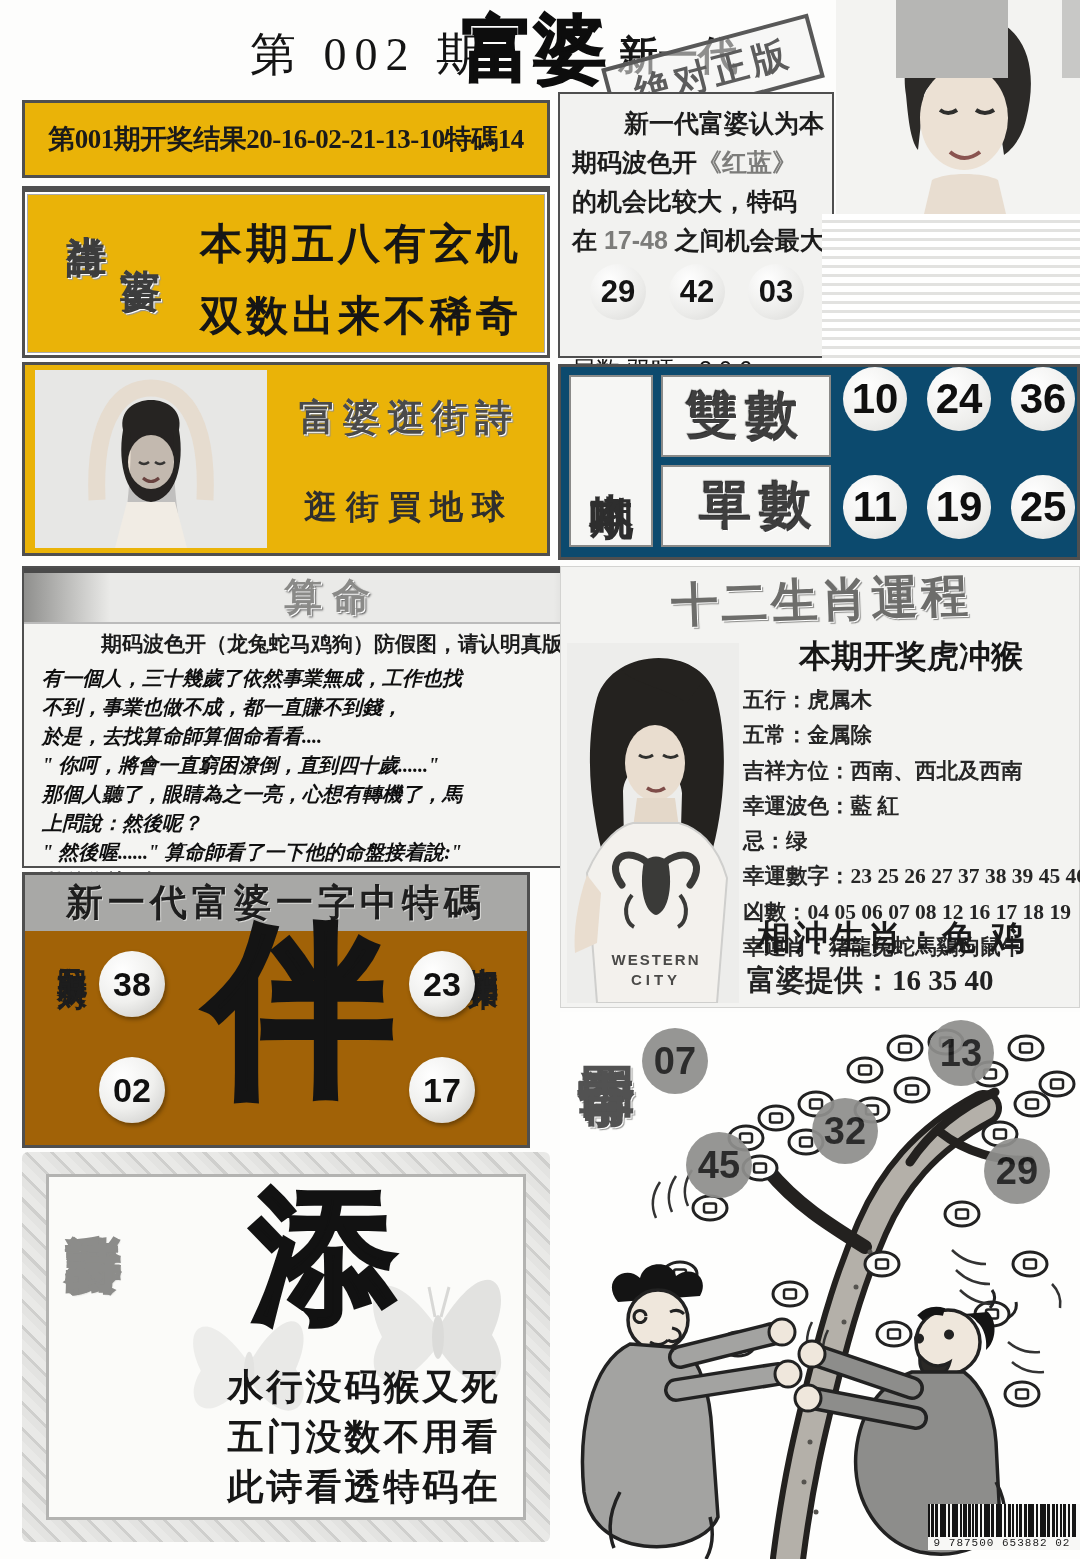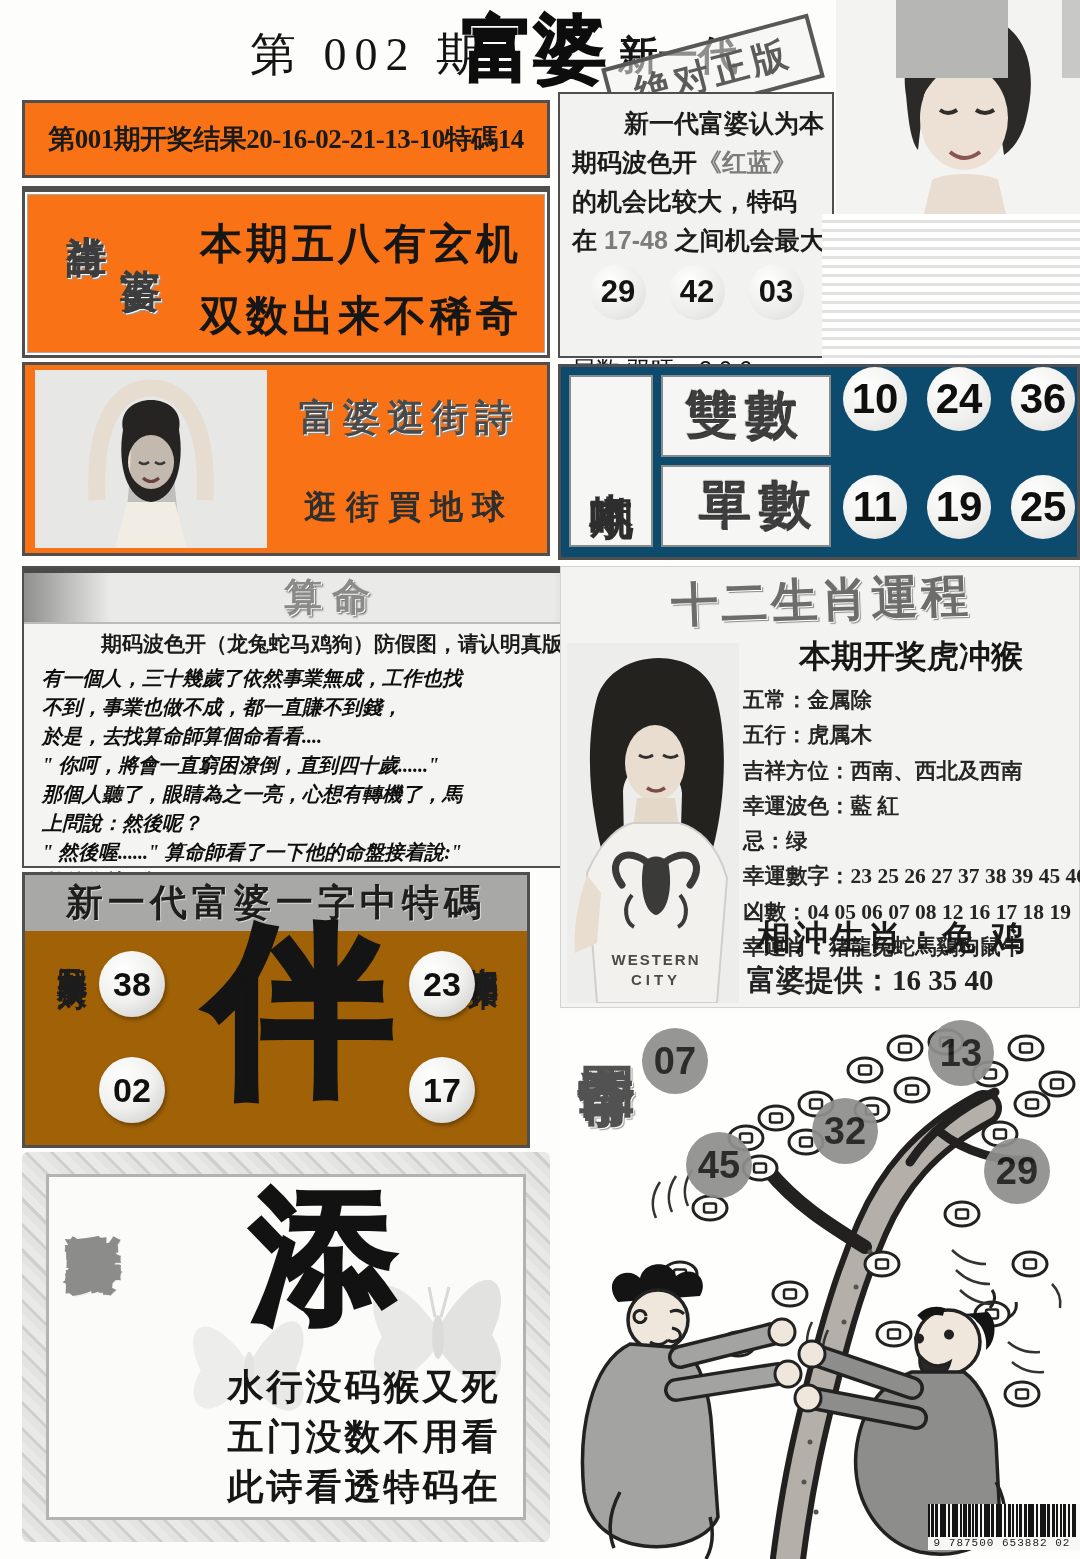--- a/index.html
+++ b/index.html
@@ -1,20 +1,20 @@
 <!DOCTYPE html>
 <html><head>
 <meta charset="utf-8">
 <style>
   html,body{margin:0;padding:0;background:#ffffff;}
   #page{position:relative;width:1080px;height:1559px;background:#fdfdfc;overflow:hidden;
         font-family:"Liberation Serif",serif;color:#1a1a1a;}
   .abs{position:absolute;}
   .v{writing-mode:vertical-rl;text-orientation:upright;}
-  .box{position:absolute;border:3px solid #4f4f4f;background:#f97316;box-sizing:border-box;}
+  .box{position:absolute;border:3px solid #4f4f4f;background:#eab308;box-sizing:border-box;}
   
   .issue{left:250px;top:24px;font-size:46px;letter-spacing:8px;color:#141414;}
   .brand{left:462px;top:2px;font-size:72px;font-weight:900;color:#0d0d0d;font-family:Liberation Serif, serif;-webkit-text-stroke:2px #0d0d0d;}
   .edition{left:618px;top:28px;font-size:40px;font-weight:900;font-family:"Liberation Sans",sans-serif;color:#161616;}
   .stamp{left:606px;top:40px;width:206px;height:58px;border:4px solid #585858;transform:rotate(-15deg);
          display:flex;align-items:center;justify-content:center;font-size:36px;font-weight:900;
          color:#5c5c5c;letter-spacing:4px;background:rgba(243,243,241,.55);}
   
   .boxA{left:22px;top:100px;width:528px;height:78px;display:flex;align-items:center;justify-content:center;}
   .boxA span{font-size:27px;font-weight:700;white-space:nowrap;letter-spacing:-0.5px;}
@@ -271,22 +271,22 @@
       <g transform="translate(89,258)" fill="none" stroke="#3a3a38">
         <path d="M-34,-16 C-48,-34 -38,-52 -18,-44 C-12,-42 -8,-38 -6,-34" stroke-width="7" stroke-linecap="round"></path>
         <path d="M34,-16 C48,-34 38,-52 18,-44 C12,-42 8,-38 6,-34" stroke-width="7" stroke-linecap="round"></path>
         <path d="M-12,-40 C-18,-10 -10,12 0,14 C10,12 18,-10 12,-40 C4,-46 -4,-46 -12,-40 Z" fill="#3a3a38" stroke="none"></path>
         <path d="M-24,-6 C-34,6 -30,22 -22,26 M24,-6 C34,6 30,22 22,26" stroke-width="4"></path>
       </g>
       <text x="89" y="322" text-anchor="middle" font-family="Liberation Sans, sans-serif" font-size="15" font-weight="bold" letter-spacing="2" fill="#4a4a48">WESTERN</text>
       <text x="89" y="342" text-anchor="middle" font-family="Liberation Sans, sans-serif" font-size="15" font-weight="bold" letter-spacing="4" fill="#4a4a48">CITY</text>
     </svg>
     <div class="zrows">
+      <div class="zrow"><span>五行：</span><span>虎属木</span></div>
       <div class="zrow"><span>五常：</span><span>金属除</span></div>
-      <div class="zrow"><span>五行：</span><span>虎属木</span></div>
       <div class="zrow"><span>吉祥方位：</span><span>西南、西北及西南</span></div>
       <div class="zrow"><span>幸運波色：</span><span>藍 紅</span></div>
       <div class="zrow"><span>忌：</span><span>绿</span></div>
       <div class="zrow"><span>幸運數字：</span><span>23 25 26 27 37 38 39 45 46</span></div>
       <div class="zrow"><span>凶數：</span><span>04 05 06 07 08 12 16 17 18 19</span></div>
       <div class="zrow"><span>幸運肖：</span><span>猪龍兔蛇馬鷄狗鼠牛</span></div>
     </div>
     <div class="zclash"><span>相沖生肖：</span><span>兔 鸡</span></div>
     <div class="zprov"><span>富婆提供：</span><span>16 35 40</span></div>
   </div>

